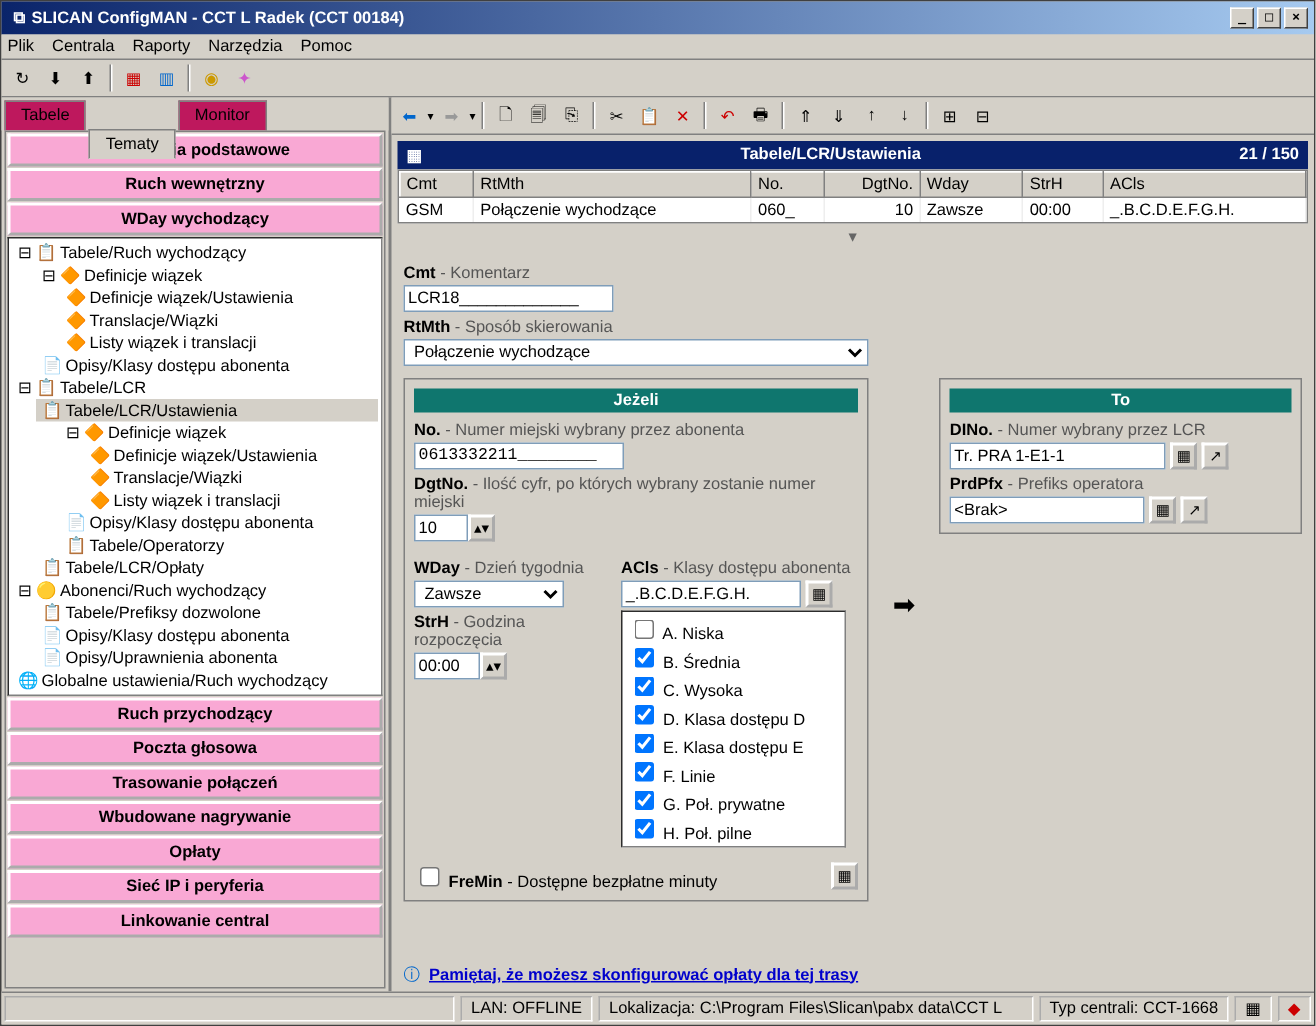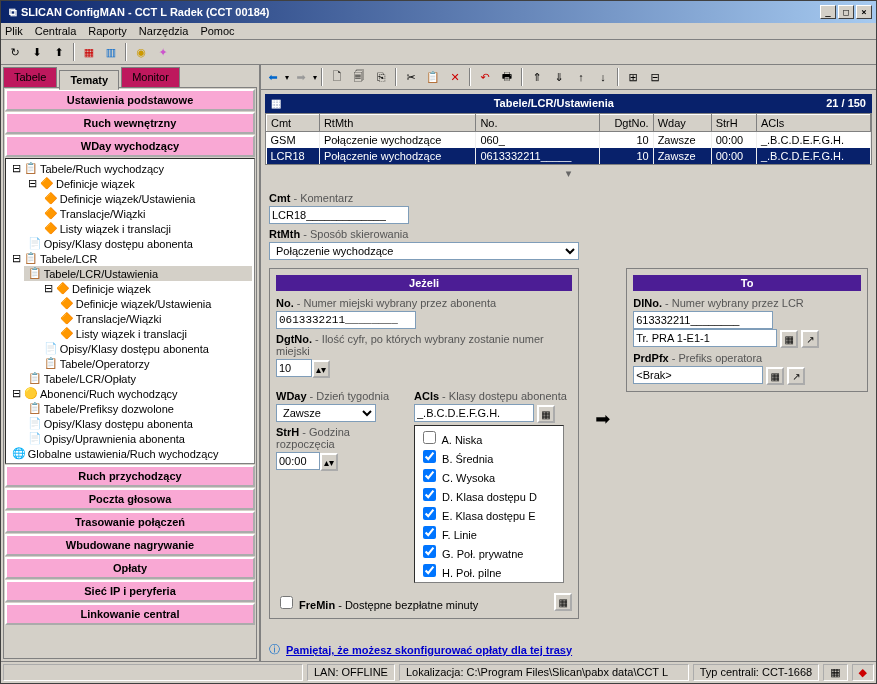--- a/index.html
+++ b/index.html
@@ -10,42 +10,42 @@
 .winbtn { width: 16px; height: 14px; background: #d4d0c8; border: 1px solid #fff; border-right-color: #404040; border-bottom-color: #404040; margin-left: 2px; display: flex; align-items: center; justify-content: center; font-size: 9px; color: #000; font-family: monospace; }
 .menubar { background: #d4d0c8; padding: 2px 4px; display: flex; gap: 12px; border-bottom: 1px solid #808080; }
 .menubar span { cursor: default; }
 .toolbar { background: #d4d0c8; padding: 2px 4px; display: flex; gap: 2px; align-items: center; border-bottom: 1px solid #808080; }
 .tbtn { width: 20px; height: 20px; border: 1px solid #d4d0c8; display: flex; align-items: center; justify-content: center; }
 .sep { width: 2px; height: 18px; border-left: 1px solid #808080; border-right: 1px solid #fff; margin: 0 2px; }
 .workarea { flex: 1; display: flex; min-height: 0; }
 .leftpane { width: 260px; display: flex; flex-direction: column; border-right: 2px solid #808080; }
 .tabs { display: flex; padding: 2px 2px 0 2px; background: #d4d0c8; }
 .tab { padding: 3px 10px; border: 1px solid #808080; border-bottom: none; background: #be185d; margin-right: 2px; cursor: pointer; }
-.tab.active { background: #d4d0c8; font-weight: bold; border-bottom: 1px solid #d4d0c8; position: relative; top: 3px; }
+.tab.active { background: #d4d0c8; font-weight: normal; border-bottom: 1px solid #d4d0c8; position: relative; top: 19px; }
 .accordion { flex: 1; overflow: auto; border: 1px solid #808080; margin: 0 2px 2px 2px; background: #d4d0c8; }
 .acc-header { background: #f9a8d4; border: 2px outset #fff; padding: 3px; text-align: center; font-weight: bold; cursor: pointer; margin: 1px; }
 .tree { background: #fff; border: 1px inset #808080; padding: 2px; margin: 1px; font-size: 11px; }
 .tree-item { padding: 1px 0 1px 4px; white-space: nowrap; cursor: pointer; display: flex; align-items: center; gap: 2px; }
 .tree-item.sel { background: #d4d0c8; }
 .tree-children { padding-left: 16px; }
 .rightpane { flex: 1; display: flex; flex-direction: column; min-width: 0; }
 .righttoolbar { background: #d4d0c8; padding: 2px; display: flex; gap: 2px; align-items: center; border-bottom: 1px solid #808080; }
 .tableheader { background: #08216b; color: #fff; padding: 3px 6px; font-weight: bold; display: flex; margin: 4px 4px 0 4px; }
 .tableheader .spacer { flex: 1; text-align: center; }
 .datagrid { margin: 0 4px; border: 1px solid #808080; background: #fff; }
 .datagrid table { width: 100%; border-collapse: collapse; }
 .datagrid th { background: #d4d0c8; border: 1px solid #808080; border-top-color: #fff; border-left-color: #fff; padding: 2px 4px; text-align: left; font-weight: normal; }
 .datagrid td { padding: 2px 4px; border-right: 1px solid #eee; }
 .datagrid tr.sel td { background: #08216b; color: #fff; }
 .details { flex: 1; overflow: auto; padding: 6px 8px; }
 .fieldlabel { margin: 4px 0 2px 0; }
 .fieldlabel b { font-weight: bold; }
 .fieldlabel span { color: #555; }
 input[type=text], select { border: 1px solid #7f9db9; background: #fff; padding: 1px 2px; font-size: 11px; height: 18px; }
-.section-title { background: #4c1d95; color: #fff; font-weight: bold; text-align: center; padding: 2px; margin-bottom: 6px; }
+.section-title { background: #0f766e; color: #fff; font-weight: bold; text-align: center; padding: 2px; margin-bottom: 6px; }
 .twocol { display: flex; gap: 14px; margin-top: 8px; align-items: flex-start; }
 .panel { border: 1px solid #808080; padding: 6px; background: #d4d0c8; }
 .panel.left { flex: 1.3; }
 .panel.right { flex: 1; }
 .checklist { background: #fff; border: 1px inset #808080; padding: 2px; }
 .checklist label { display: block; padding: 0 2px; }
 .arrow-between { display: flex; align-items: center; padding: 0 2px; font-size: 18px; margin-top: 140px; }
 .hintbar { padding: 4px 8px; display: flex; align-items: center; gap: 6px; }
 .hintbar a { color: #0000cc; font-weight: bold; }
 .statusbar { border-top: 1px solid #808080; background: #d4d0c8; display: flex; padding: 2px; gap: 4px; }
@@ -187,29 +187,20 @@
           </tr>
           <tr>
             <td>GSM</td>
                 <td>Połączenie wychodzące</td>
                 <td>060_</td>
                 <td style="text-align:right">10</td>
                 <td>Zawsze</td>
                 <td>00:00</td>
                 <td>_.B.C.D.E.F.G.H.</td>
           </tr>
-          <tr class="sel">
-            <td>LCR18</td>
-                <td>Połączenie wychodzące</td>
-                <td>0613332211_____</td>
-                <td style="text-align:right">10</td>
-                <td>Zawsze</td>
-                <td>00:00</td>
-                <td>_.B.C.D.E.F.G.H.</td>
-          </tr>
         </tbody>
           </table>
       </div>
       <div style="text-align:center; padding:2px; color:#666">▾</div>
 
       <div class="details">
         <div class="fieldlabel"><b>Cmt</b><span> - Komentarz</span></div>
         <input type="text" style="width: 140px;" value="LCR18_____________">
         <div class="fieldlabel"><b>RtMth</b><span> - Sposób skierowania</span></div>
         <select style="width:310px"><option>Połączenie wychodzące</option></select>
@@ -248,21 +239,20 @@
               <input type="checkbox" style=""> <b>FreMin</b><span> - Dostępne bezpłatne minuty</span>
               <span class="smallbtn" style="float:right">▦</span>
             </div>
           </div>
 
           <div class="arrow-between">➡</div>
 
           <div class="panel right">
             <div class="section-title">To</div>
             <div class="fieldlabel"><b>DINo.</b><span> - Numer wybrany przez LCR</span></div>
-            <input type="text" style="width: 140px;" value="613332211________">
             <input type="text" style="width: 144px;" value="Tr. PRA 1-E1-1"> <span class="smallbtn">▦</span> <span class="smallbtn">↗</span>
             <div class="fieldlabel"><b>PrdPfx</b><span> - Prefiks operatora</span></div>
             <input type="text" style="width: 130px;" value="&lt;Brak&gt;"> <span class="smallbtn">▦</span> <span class="smallbtn">↗</span>
           </div>
         </div>
       </div>
 
       <div class="hintbar">
         <span style="color:#06c">ⓘ</span>
         <a href="#">Pamiętaj, że możesz skonfigurować opłaty dla tej trasy</a>

